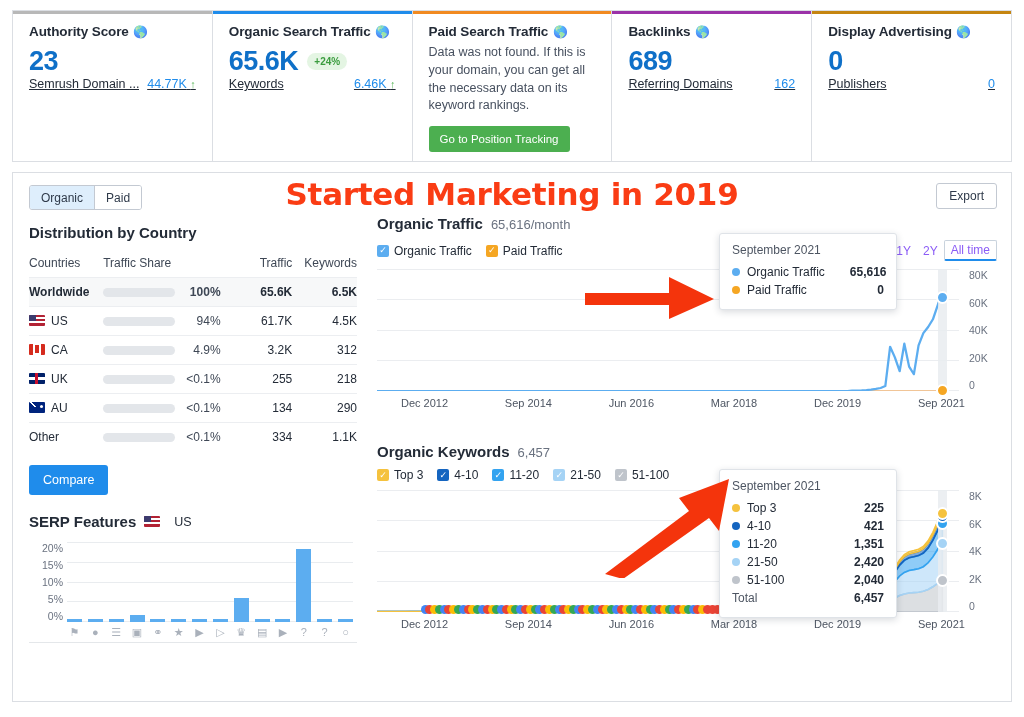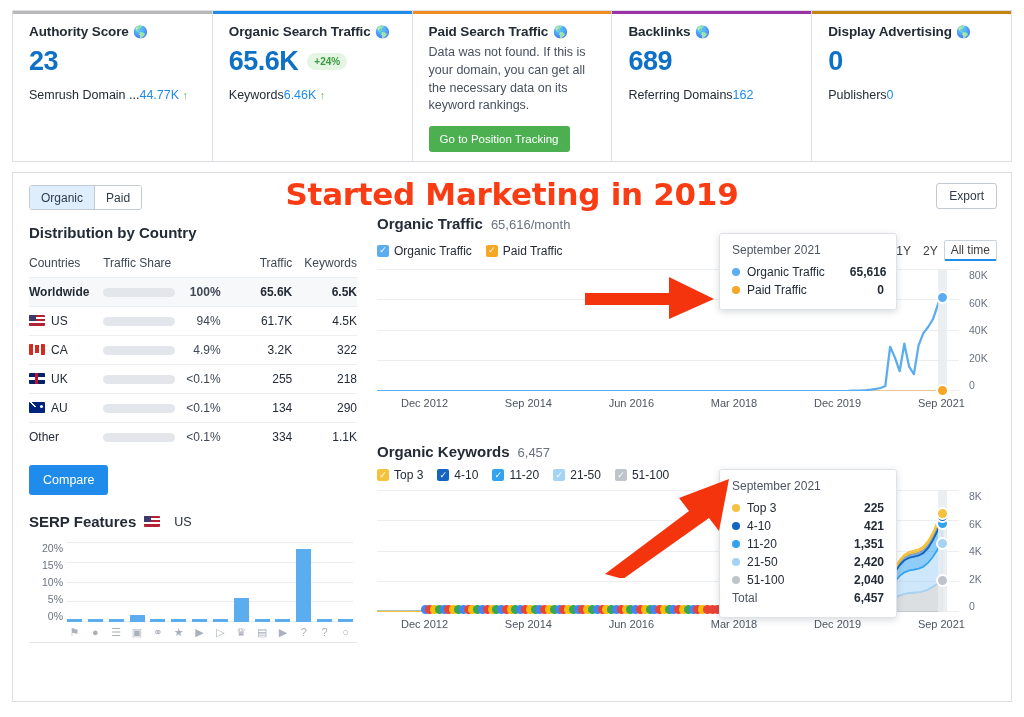--- a/index.html
+++ b/index.html
@@ -41,22 +41,22 @@
     font-size: 27px; font-weight: bold; color: #0f70c8;
     margin-top: 7px; letter-spacing: -0.5px;
     display: flex; align-items: center; gap: 9px;
   }
   .badge-pos {
     font-size: 10px; font-weight: bold; color: #3b9c3f;
     background: #e4f5e3; border-radius: 10px;
     padding: 3px 7px; letter-spacing: 0;
   }
   .card-sub {
-    margin-top: 11px; display: flex; 
-    align-items: baseline; font-size: 12.5px; color: #232b37;
+    display: flex; justify-content: space-between;
+    align-items: baseline; font-size: 12.5px; color: #232b37; text-decoration: underline;
   }
   .card-sub .lbl { white-space: nowrap; overflow: hidden; text-overflow: ellipsis; max-width: 120px; }
   .card-sub .val { color: #1f8ceb; font-size: 12.5px; }
   .card-sub .val .up { color: #5bb85b; font-size: 11px; }
   .card-note {
     margin-top: 5px; font-size: 12.5px; line-height: 1.42; color: #47505f;
   }
   .btn-green {
     margin-top: 11px; display: inline-block;
     background: #4caf50; color: #fff; font-size: 11.5px;
@@ -173,21 +173,21 @@
   }
   .legend-item { display: flex; align-items: center; gap: 5px; margin-right: 14px; color: #232b37; }
   .cbx {
     width: 12px; height: 12px; border-radius: 2px; display: inline-flex;
     align-items: center; justify-content: center; color: #fff; font-size: 9px; line-height: 1;
   }
   .spacer { flex: 1; }
   .notes-ctl { display: flex; align-items: center; gap: 5px; color: #232b37; margin-right: 10px; }
   .pin { color: #f4303c; font-size: 12px; }
   .vsep { width: 1px; height: 13px; background: #d6dae0; margin: 0 11px; }
-  .range { padding: 2px 6px; color: #404040; cursor: pointer; font-size: 12px; }
+  .range { padding: 2px 6px; color: #8b5cf6; cursor: pointer; font-size: 12px; }
   .range.active {
     border: 1px solid #c9d3dd; border-bottom: 2px solid #1f8ceb;
     border-radius: 2px; background: #fff;
   }
 
   .plotbox { position: relative; margin-top: 8px; }
   .yaxis {
     position: absolute; right: 0; top: 0; width: 34px;
     display: flex; flex-direction: column; justify-content: space-between;
     font-size: 10.5px; color: #6a7280; padding-left: 6px;
@@ -363,21 +363,21 @@
         </tr>
         <tr>
           <td class="l">
             <span class="flagbox fl-ca"><i class="fl-ca-m"></i></span><span>CA</span>
           </td>
           <td class="l">
             <span class="bar-wrap"><span class="bar-fill" style="width:5%;background:#5cadf0"></span></span>
             <span class="pctcell" style="display:inline-block">4.9%</span>
           </td>
           <td class="lnk">3.2K</td>
-          <td class="lnk">322</td>
+          <td class="lnk">312</td>
         </tr>
         <tr>
           <td class="l">
             <span class="flagbox fl-uk"></span><span>UK</span>
           </td>
           <td class="l">
             <span class="bar-wrap"><span class="bar-fill" style="width:2%;background:#5cadf0"></span></span>
             <span class="pctcell" style="display:inline-block">&lt;0.1%</span>
           </td>
           <td class="lnk">255</td>

